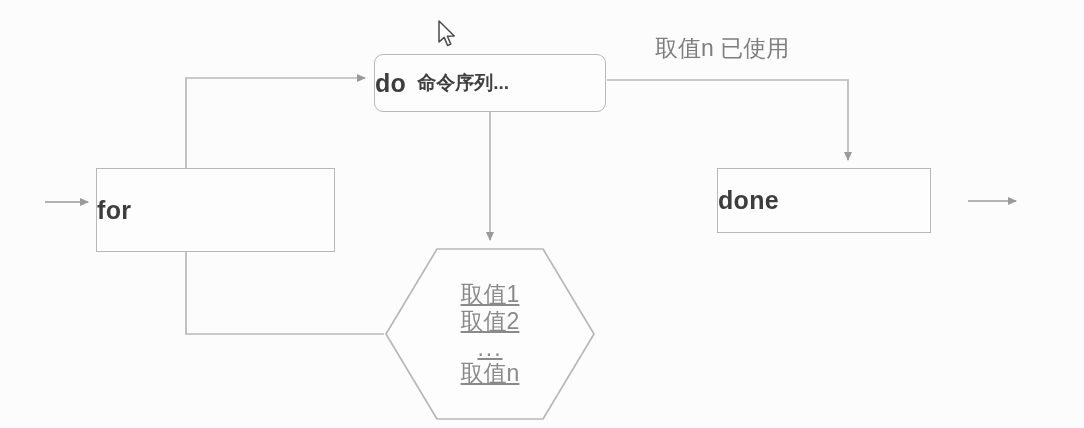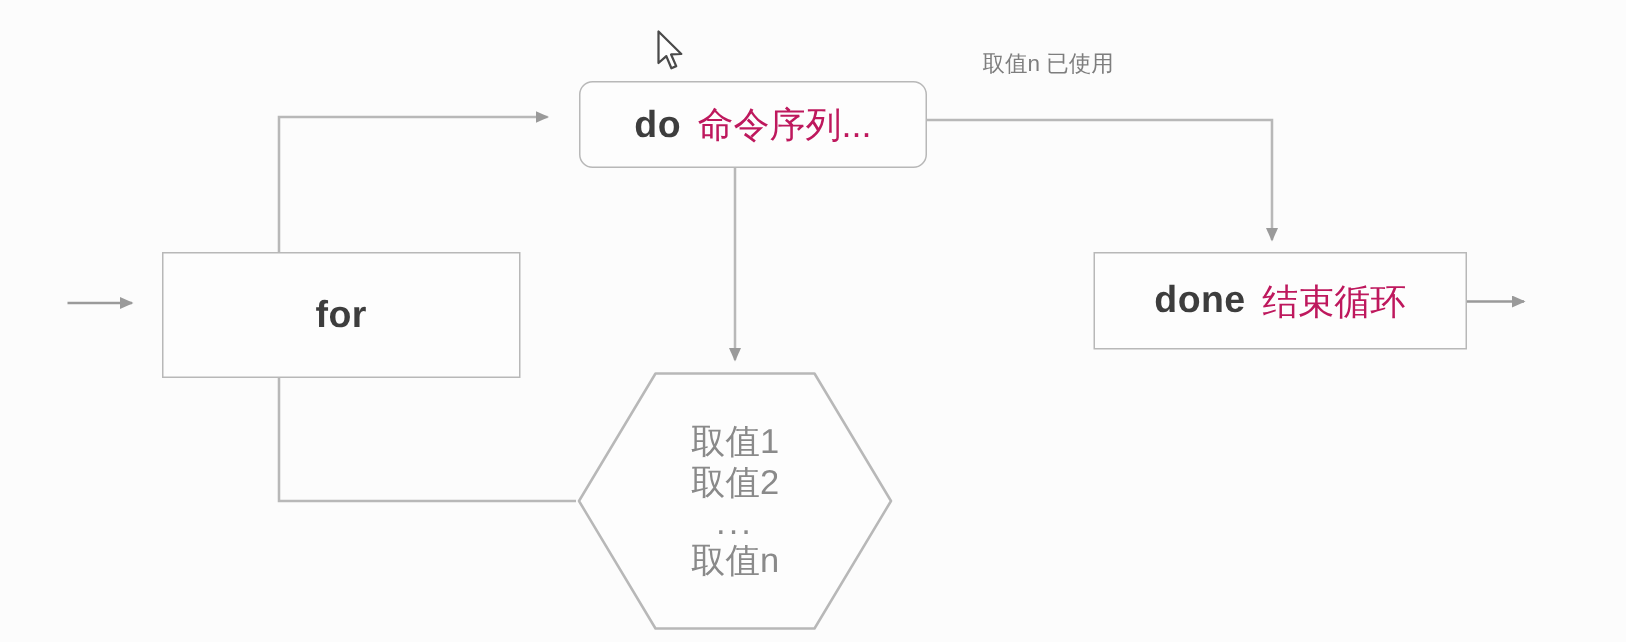--- a/index.html
+++ b/index.html
@@ -22,54 +22,53 @@
     width: 1084px;
     height: 428px;
   }
   .node-box {
     position: absolute;
     box-sizing: border-box;
     background: #fdfdfd;
     border: 1.6px solid #b8b8b8;
     display: flex;
     align-items: center;
-    justify-content: center;
     white-space: nowrap;
-    margin-left: 12px;
   }
   .node-box.rounded {
     border-radius: 9px;
   }
   .kw {
     font-weight: bold;
     color: #3d3d3d;
     font-size: 25px;
     letter-spacing: 0.3px;
   }
   .cn {
-    color: #be185d;
-    font-size: 24px;
+    color: #404040;
+    font-size: 19px;
     margin-left: 11px;
+    font-weight: bold;
   }
   #node-for {
     left: 96px;
     top: 168px;
     width: 239px;
     height: 84px;
   }
   #node-do {
     left: 374px;
     top: 54px;
     width: 232px;
     height: 58px;
   }
   #node-done {
     left: 717px;
     top: 168px;
-    width: 249px;
+    width: 214px;
     height: 65px;
   }
   #node-hex {
     position: absolute;
     left: 385px;
     top: 248px;
     width: 210px;
     height: 172px;
   }
   .hex-text {
@@ -87,27 +86,28 @@
     line-height: 1.18;
   }
   .hex-text .dots {
     font-size: 23px;
     line-height: 1.0;
     letter-spacing: 2px;
     margin-top: 2px;
   }
   .hex-line {
     display: block;
+    text-decoration: underline;
   }
   #edge-label {
     position: absolute;
     left: 655px;
     top: 33px;
     color: #7e7e7e;
-    font-size: 15px;
+    font-size: 23px;
     white-space: nowrap;
   }
   #cursor {
     position: absolute;
     left: 437px;
     top: 20px;
     width: 22px;
     height: 30px;
     pointer-events: none;
   }
@@ -157,21 +157,20 @@
     <span class="kw">for</span>
   </div>
 
   <div class="node-box rounded" id="node-do">
     <span class="kw">do</span>
     <span class="cn">命令序列...</span>
   </div>
 
   <div class="node-box" id="node-done">
     <span class="kw">done</span>
-    <span class="cn">结束循环</span>
   </div>
 
   <div id="node-hex">
     <div class="hex-text">
       <span class="hex-line">取值1</span>
       <span class="hex-line">取值2</span>
       <span class="hex-line dots">...</span>
       <span class="hex-line">取值n</span>
     </div>
   </div>

